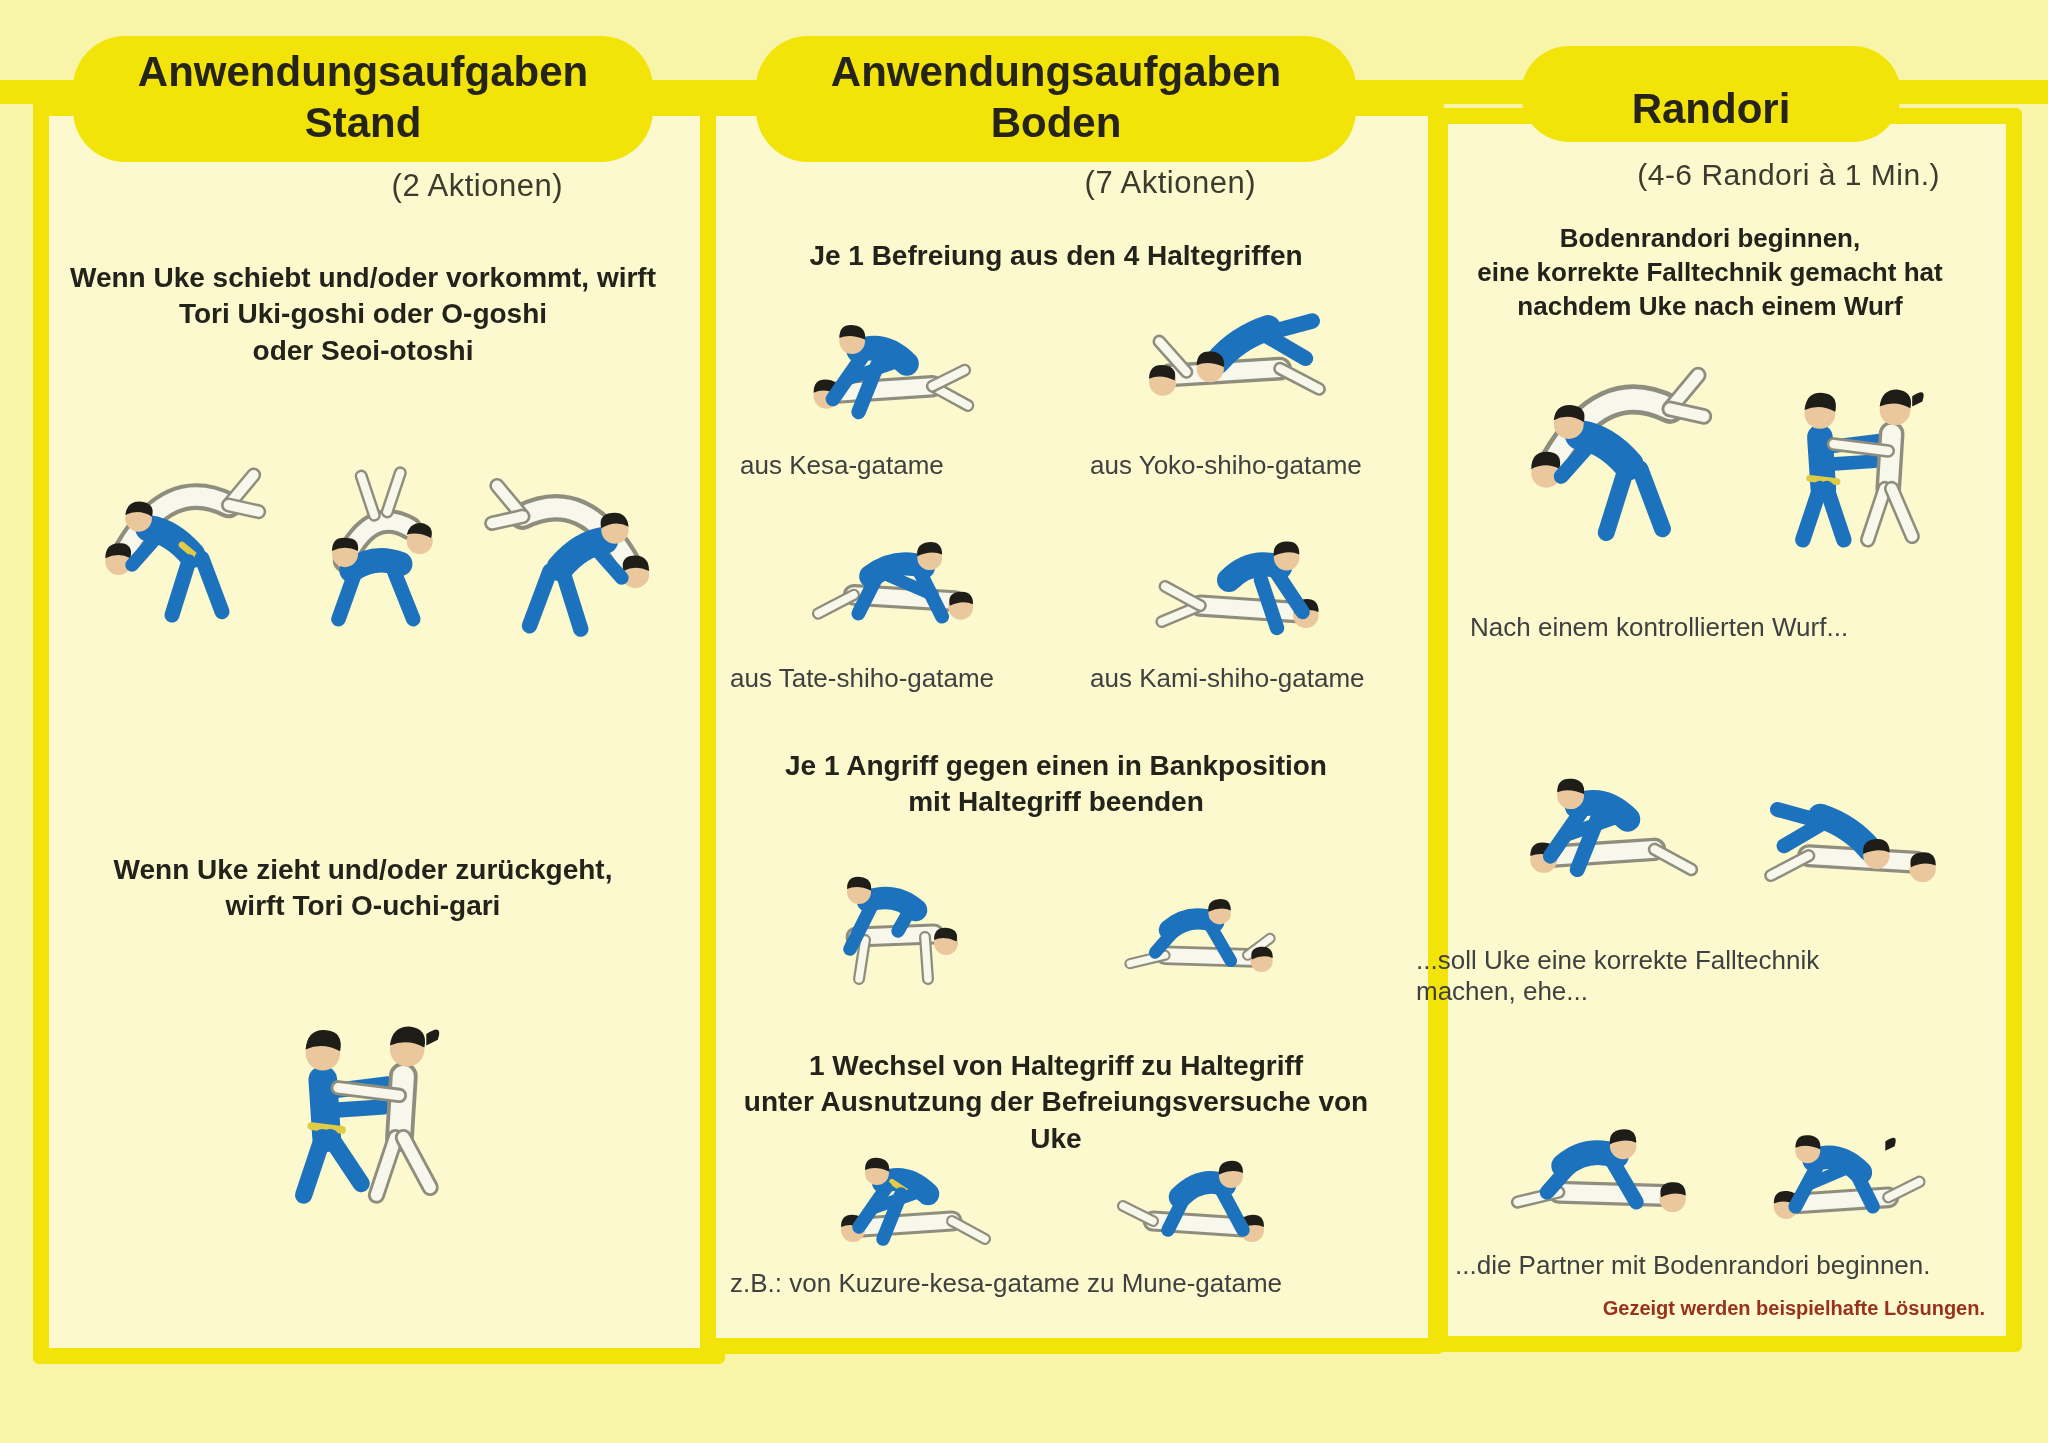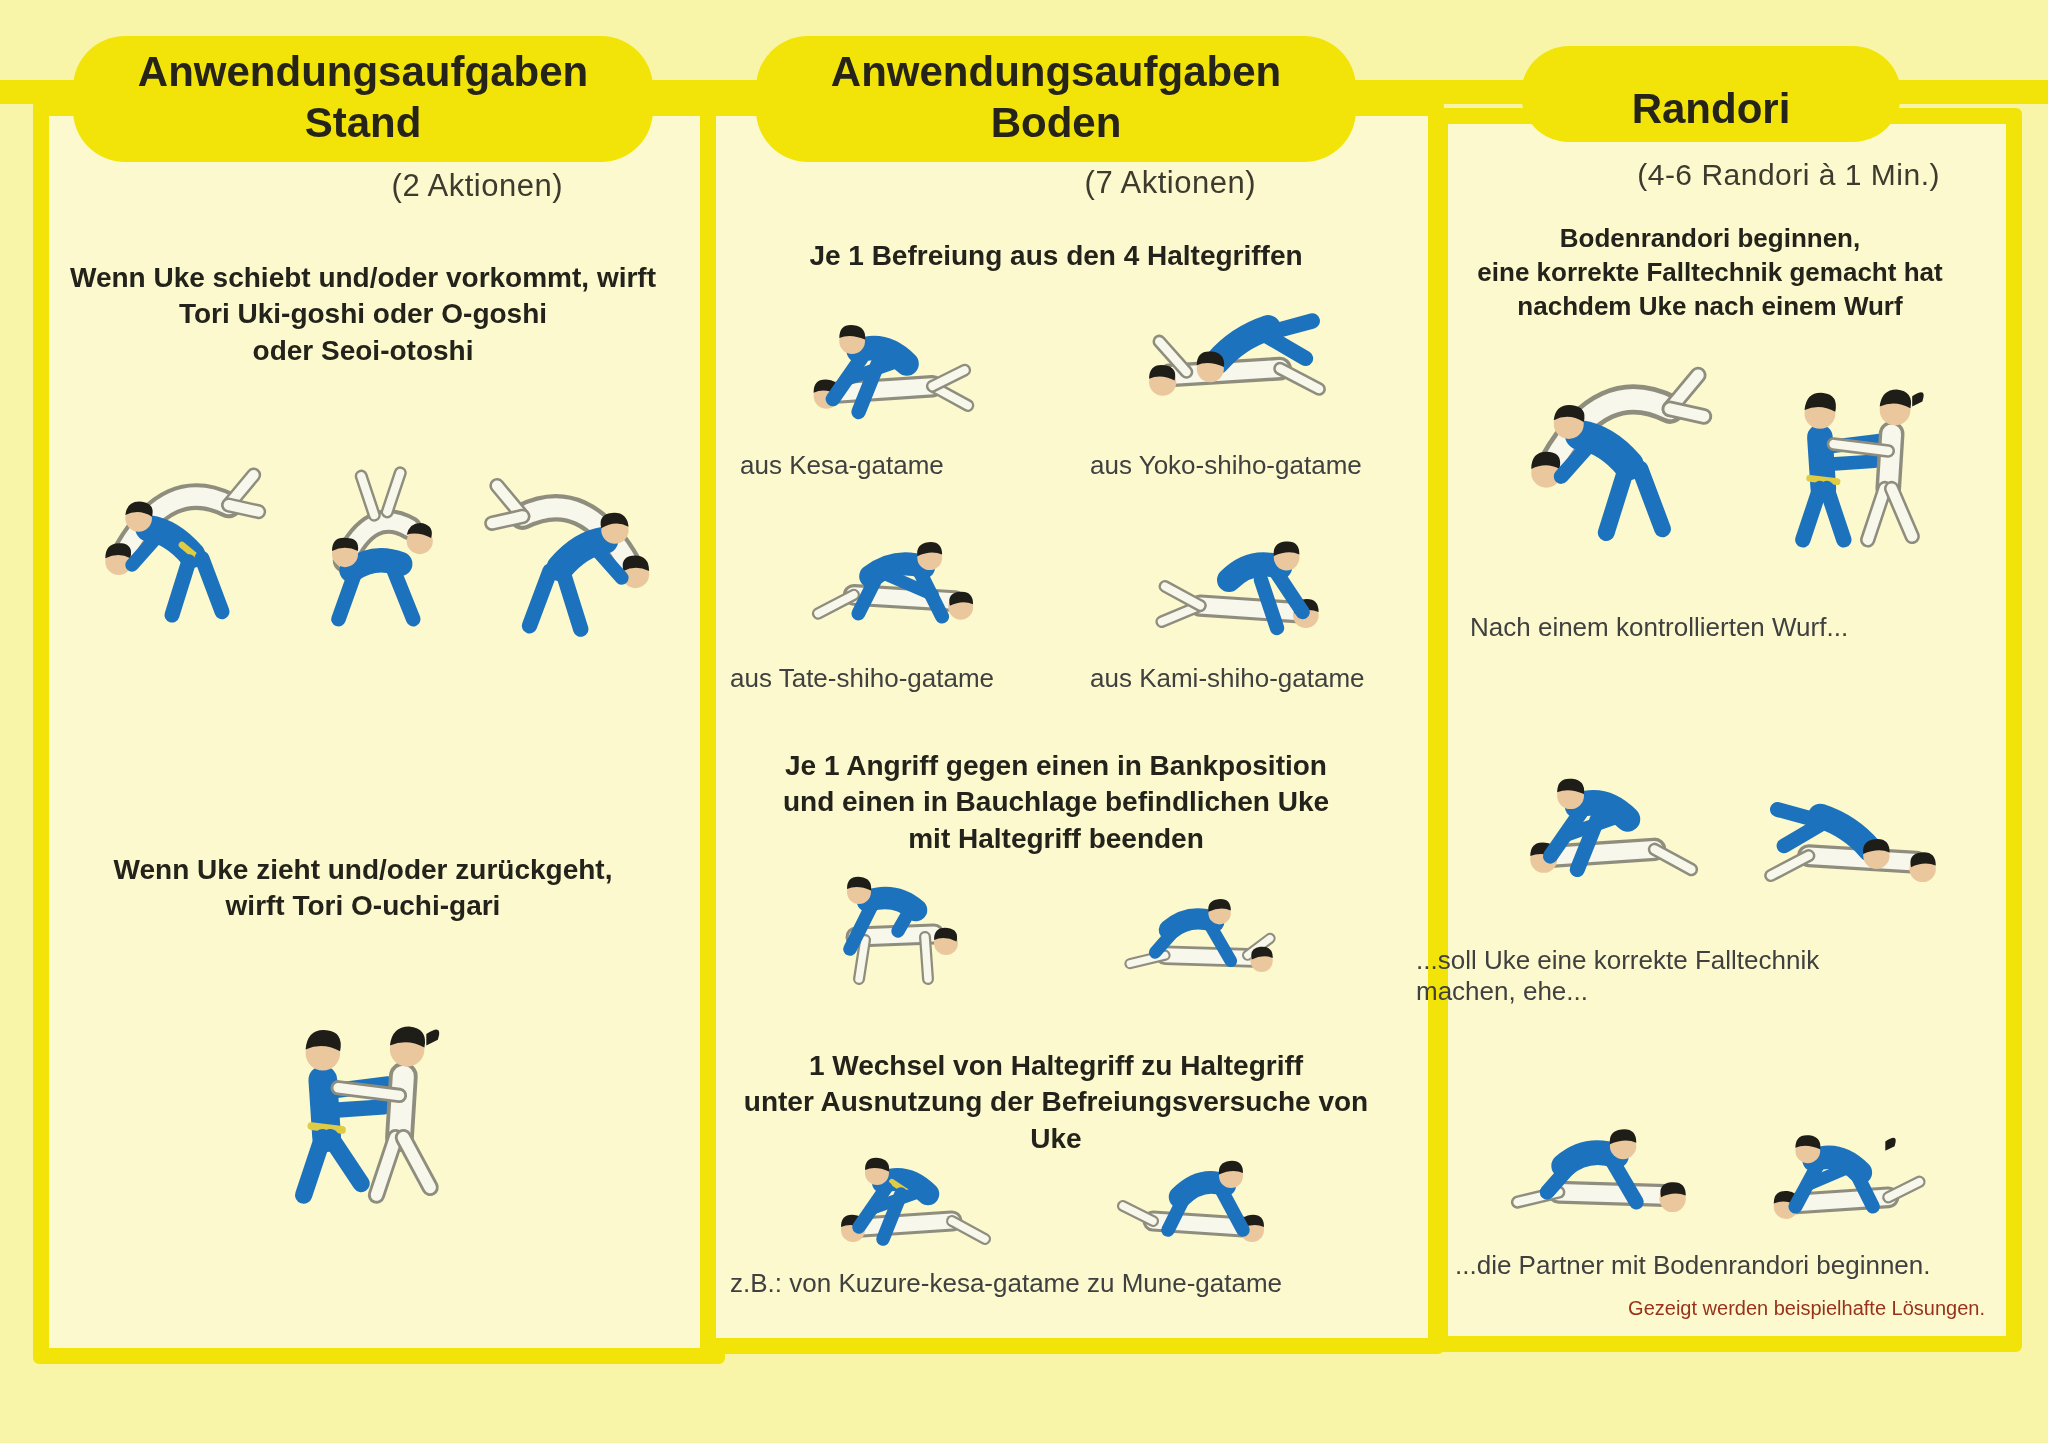--- a/index.html
+++ b/index.html
@@ -6,21 +6,21 @@
   body{font-family:"Liberation Sans",sans-serif;background:#f6f3a2}
   #poster{position:relative;width:2048px;height:1443px;background:#f8f5a8;overflow:hidden}
   .bar{position:absolute;left:0;top:80px;width:2048px;height:24px;background:#f2e409;z-index:1}
   .panel{position:absolute;border:16px solid #f2e409;background:#fbf9cd;border-radius:6px;z-index:0}
   .pill{position:absolute;background:#f2e409;border-radius:52px;color:#262419;font-weight:bold;
         text-align:center;z-index:3;font-size:42px;line-height:1.22;padding-top:10px;box-sizing:border-box}
   .sub{position:absolute;text-align:right;font-size:31px;color:#3c3b2e;z-index:2;letter-spacing:.5px}
   .h{position:absolute;text-align:center;font-weight:bold;font-size:28px;color:#24231b;line-height:1.3;z-index:2}
   .cap{position:absolute;text-align:left;font-size:26px;color:#404040;z-index:2}
   .u{text-underline-offset:4px;text-decoration-thickness:3px}
-  .fn{position:absolute;font-size:20px;font-weight:normal;color:#99321d;text-align:right;z-index:4}
+  .fn{position:absolute;font-size:20px;font-weight:bold;color:#99321d;text-align:right;z-index:4}
   .scene{position:absolute;z-index:2}
   .scene svg{width:100%;height:100%;display:block}
   .flip{transform:scaleX(-1)}
   path.b{stroke:#1c72bd;fill:none;stroke-linecap:round}
   path.w0{stroke:#8f8e7e;fill:none;stroke-linecap:round}
   path.w1{stroke:#f8f7ec;fill:none;stroke-linecap:round}
   path.bt{stroke:#e0cb45;fill:none;stroke-linecap:round}
   .sk{fill:#eac79d}.hr{fill:#1f1d18}
 </style>
 </head>
@@ -209,21 +209,20 @@
         <path class="b" stroke-width="9" d="M60 50 L50 80"></path>
       <circle class="sk" cx="44" cy="36" r="8"></circle>
         <path class="hr" d="M36 34 q0 -9 9 -8 q8 1 7 9 q-9 -4 -16 -1z"></path>
     </svg>
   </div>
   <div class="cap" style="left:730px;top:663px;width:300px">aus Tate-shiho-gatame</div>
   <div class="cap" style="left:1090px;top:663px;width:320px">aus Kami-shiho-gatame</div>
 
   <div class="h" style="left:720px;top:748px;width:672px">
     <div>Je 1 Angriff gegen einen in Bankposition</div>
-    <div><span class="u">und</span><span> einen in Bauchlage befindlichen Uke</span></div>
     <div>mit Haltegriff beenden</div>
   </div>
 
   <div class="scene" style="left:780px;top:850px;width:230px;height:150px">
     <svg viewBox="0 0 140 100">
       <path class="w0" stroke-width="14" d="M44 58 L96 56"></path>
         <path class="w1" stroke-width="10" d="M44 58 L96 56"></path>
       <path class="w0" stroke-width="8" d="M50 60 L46 86"></path>
         <path class="w1" stroke-width="5" d="M50 60 L46 86"></path>
       <path class="w0" stroke-width="8" d="M90 58 L92 86"></path>

